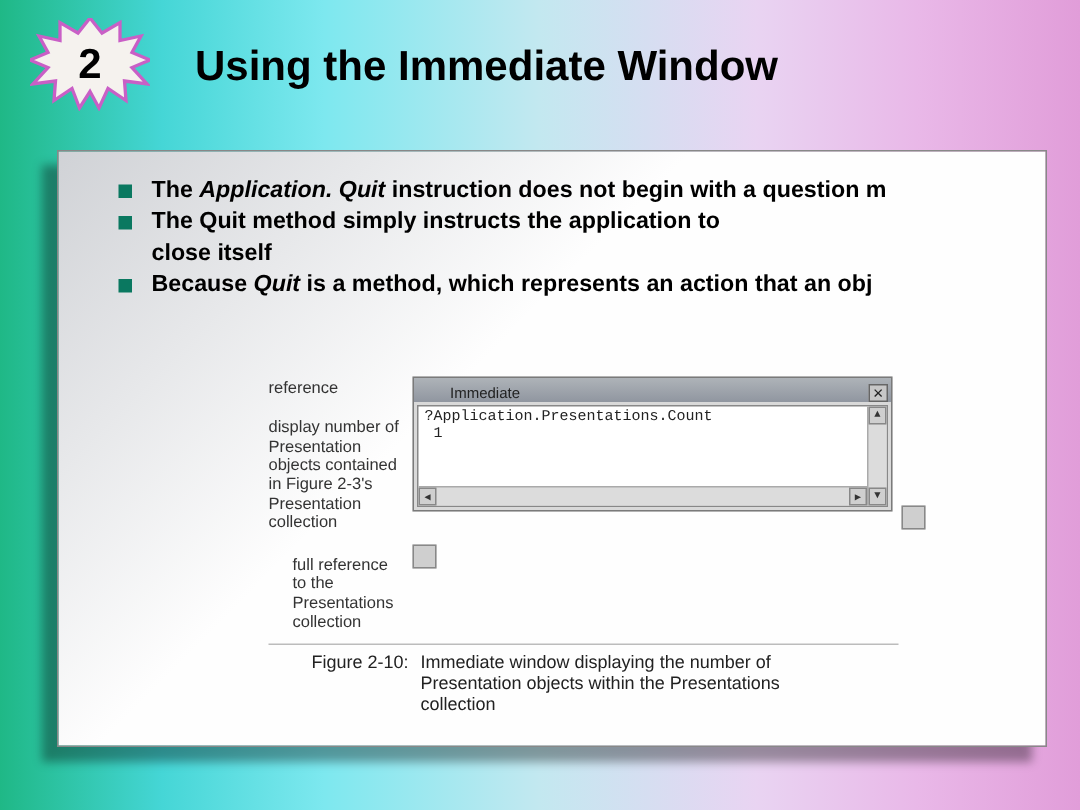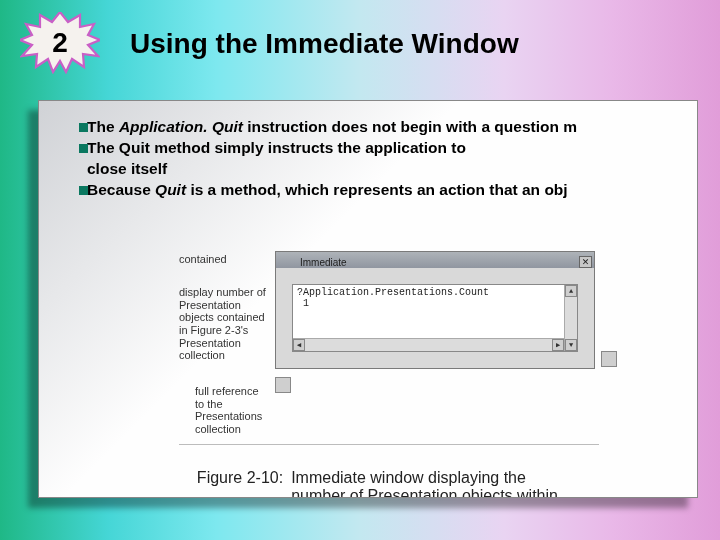--- a/index.html
+++ b/index.html
@@ -29,21 +29,21 @@
     width: 660px; height: 398px;
     background: linear-gradient(135deg, #d0d2d6 0%, #fefefe 40%, #fefefe 100%);
     border: 1px solid #888;
     box-shadow: -10px 10px 6px rgba(0,0,0,0.35);
     padding: 16px 0 0 40px;
     overflow: hidden;
   }
   ul.bullets { list-style: none; }
   ul.bullets li {
     position: relative;
-    padding-left: 8px;
+    padding-left: 22px;
     font-size: 15.5px; font-weight: bold;
     color: #000; line-height: 1.35;
     white-space: nowrap;
   }
   ul.bullets li::before {
     content: "";
     position: absolute; left: 0; top: 6px;
     width: 9px; height: 9px; background: #0a7860;
   }
   .ital { font-style: italic; }
@@ -73,21 +73,21 @@
     padding: 0 2px 0 24px;
     font-size: 10px; color: #222;
   }
   .imm-x {
     width: 13px; height: 12px; background: #c7c7c7;
     border: 1px solid #666; display: flex; align-items: center; justify-content: center;
     font-size: 9px; line-height: 1; font-family: sans-serif;
   }
   .imm-body {
     background: #fff; border: 1px solid #888;
-    margin: 16px; height: 68px; position: relative;
+    margin: 2px; height: 68px; position: relative;
     font-family: "Courier New", monospace; font-size: 10px; color: #222;
     padding: 2px 4px;
   }
   .imm-code { white-space: pre; }
   .imm-result { white-space: pre; }
   .imm-vscroll {
     position: absolute; right: 0; top: 0; bottom: 0; width: 13px;
     background: #dcdcdc; border-left: 1px solid #aaa;
   }
   .imm-vscroll .arrow, .imm-hscroll .arrow {
@@ -111,21 +111,21 @@
   }
   .nudge-box2 {
     grid-column: 2; grid-row: 3; justify-self: start;
     width: 16px; height: 16px; background: #cfcfcf; border: 1px solid #888;
     margin-top: 4px;
   }
   .divider {
     margin-top: 8px; border-top: 1px solid #bcbcbc; width: 420px;
   }
   .caption {
-    margin-top: 24px; font-size: 16px; color: #222;
+    margin-top: 4px; font-size: 12px; color: #222;
     display: flex; gap: 8px; justify-content: center; width: 420px;
   }
   .caption .fig-no { white-space: nowrap; }
   .caption .fig-txt { max-width: 290px; }
 </style>
 </head>
 <body>
 
 <div class="starburst">
   <svg width="80" height="62" viewBox="0 0 80 62">
@@ -145,21 +145,21 @@
       <span>The Quit method simply instructs the application to</span><br>
       <span>close itself</span>
     </li>
     <li>
       <span>Because </span><span class="ital">Quit</span><span> is a method, which represents an action that an obj</span>
     </li>
   </ul>
 
   <div class="figure-wrap">
     <div class="fig-grid">
-      <div class="lbl-property">contained</div>
+      <div class="lbl-property">reference</div>
       <div class="lbl-display">display number of Presentation objects contained in Figure 2-3's Presentation collection</div>
       <div class="lbl-fullref">full reference to the Presentations collection</div>
 
       <div class="imm-outer">
         <div class="imm-title">
           <span>Immediate</span>
           <span class="imm-x">✕</span>
         </div>
         <div class="imm-body">
           <div class="imm-code">?Application.Presentations.Count</div>

